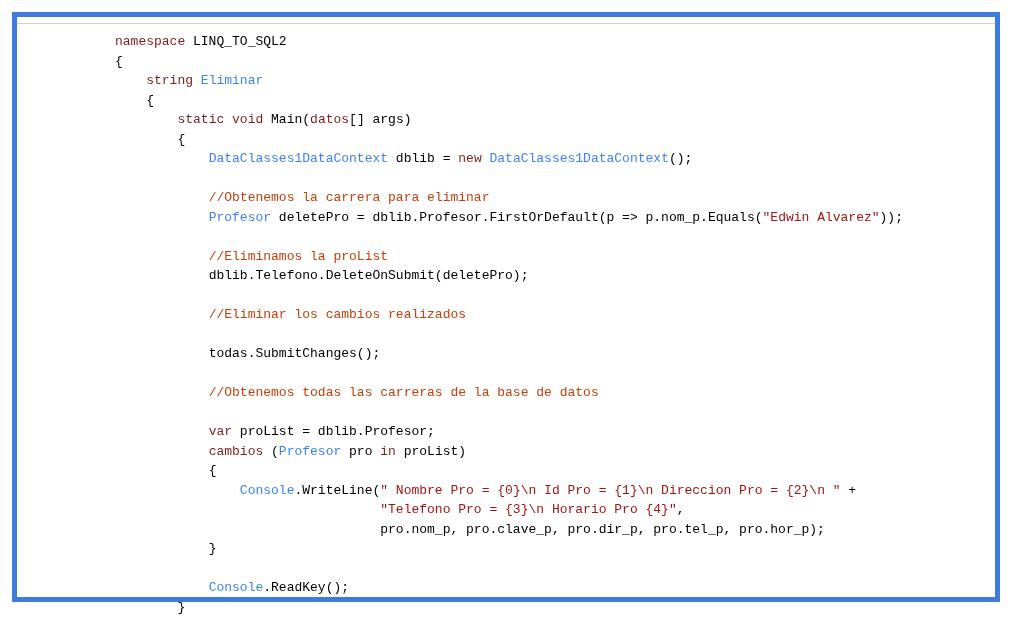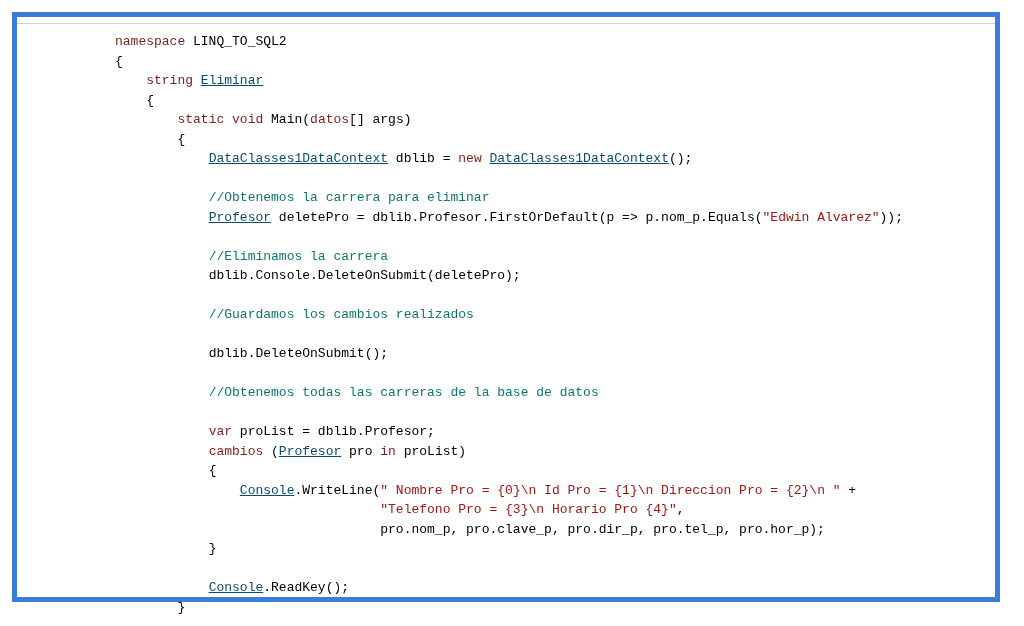--- a/index.html
+++ b/index.html
@@ -20,45 +20,45 @@
       background: #fff;
     }
     .code-area {
       padding: 8px 0 0 98px;
       white-space: pre;
       color: #000;
       border-top: 1px solid #d0d0d0;
       margin-top: 6px;
     }
     .kw { color: #7f1d1d; }
-    .type { color: #0c4a6e; text-decoration: underline; }
+    .type { color: #3b82f6; }
     .str { color: #a31515; }
-    .com { color: #0f766e; }
+    .com { color: #c2410c; }
   </style>
 </head>
 <body>
 
 <div class="frame">
 <div class="code-area"><span class="kw">namespace</span><span> LINQ_TO_SQL2</span>
 <span>{</span>
     <span class="kw">string</span> <span class="type">Eliminar</span>
     <span>{</span>
         <span class="kw">static</span> <span class="kw">void</span><span> Main(</span><span class="kw">datos</span><span>[] args)</span>
         <span>{</span>
             <span class="type">DataClasses1DataContext</span><span> dblib = </span><span class="kw">new</span> <span class="type">DataClasses1DataContext</span><span>();</span>
 
             <span class="com">//Obtenemos la carrera para eliminar</span>
             <span class="type">Profesor</span><span> deletePro = dblib.Profesor.FirstOrDefault(p =&gt; p.nom_p.Equals(</span><span class="str">"Edwin Alvarez"</span><span>));</span>
 
-            <span class="com">//Eliminamos la carrera</span>
-            <span>dblib.Console.DeleteOnSubmit(deletePro);</span>
+            <span class="com">//Eliminamos la proList</span>
+            <span>dblib.Telefono.DeleteOnSubmit(deletePro);</span>
 
-            <span class="com">//Guardamos los cambios realizados</span>
+            <span class="com">//Eliminar los cambios realizados</span>
 
-            <span>dblib.DeleteOnSubmit();</span>
+            <span>todas.SubmitChanges();</span>
 
             <span class="com">//Obtenemos todas las carreras de la base de datos</span>
 
             <span class="kw">var</span><span> proList = dblib.Profesor;</span>
             <span class="kw">cambios</span><span> (</span><span class="type">Profesor</span><span> pro </span><span class="kw">in</span><span> proList)</span>
             <span>{</span>
                 <span class="type">Console</span><span>.WriteLine(</span><span class="str">" Nombre Pro = {0}\n Id Pro = {1}\n Direccion Pro = {2}\n "</span><span> +</span>
                                   <span class="str">"Telefono Pro = {3}\n Horario Pro {4}"</span><span>,</span>
                                   <span>pro.nom_p, pro.clave_p, pro.dir_p, pro.tel_p, pro.hor_p);</span>
             <span>}</span>

